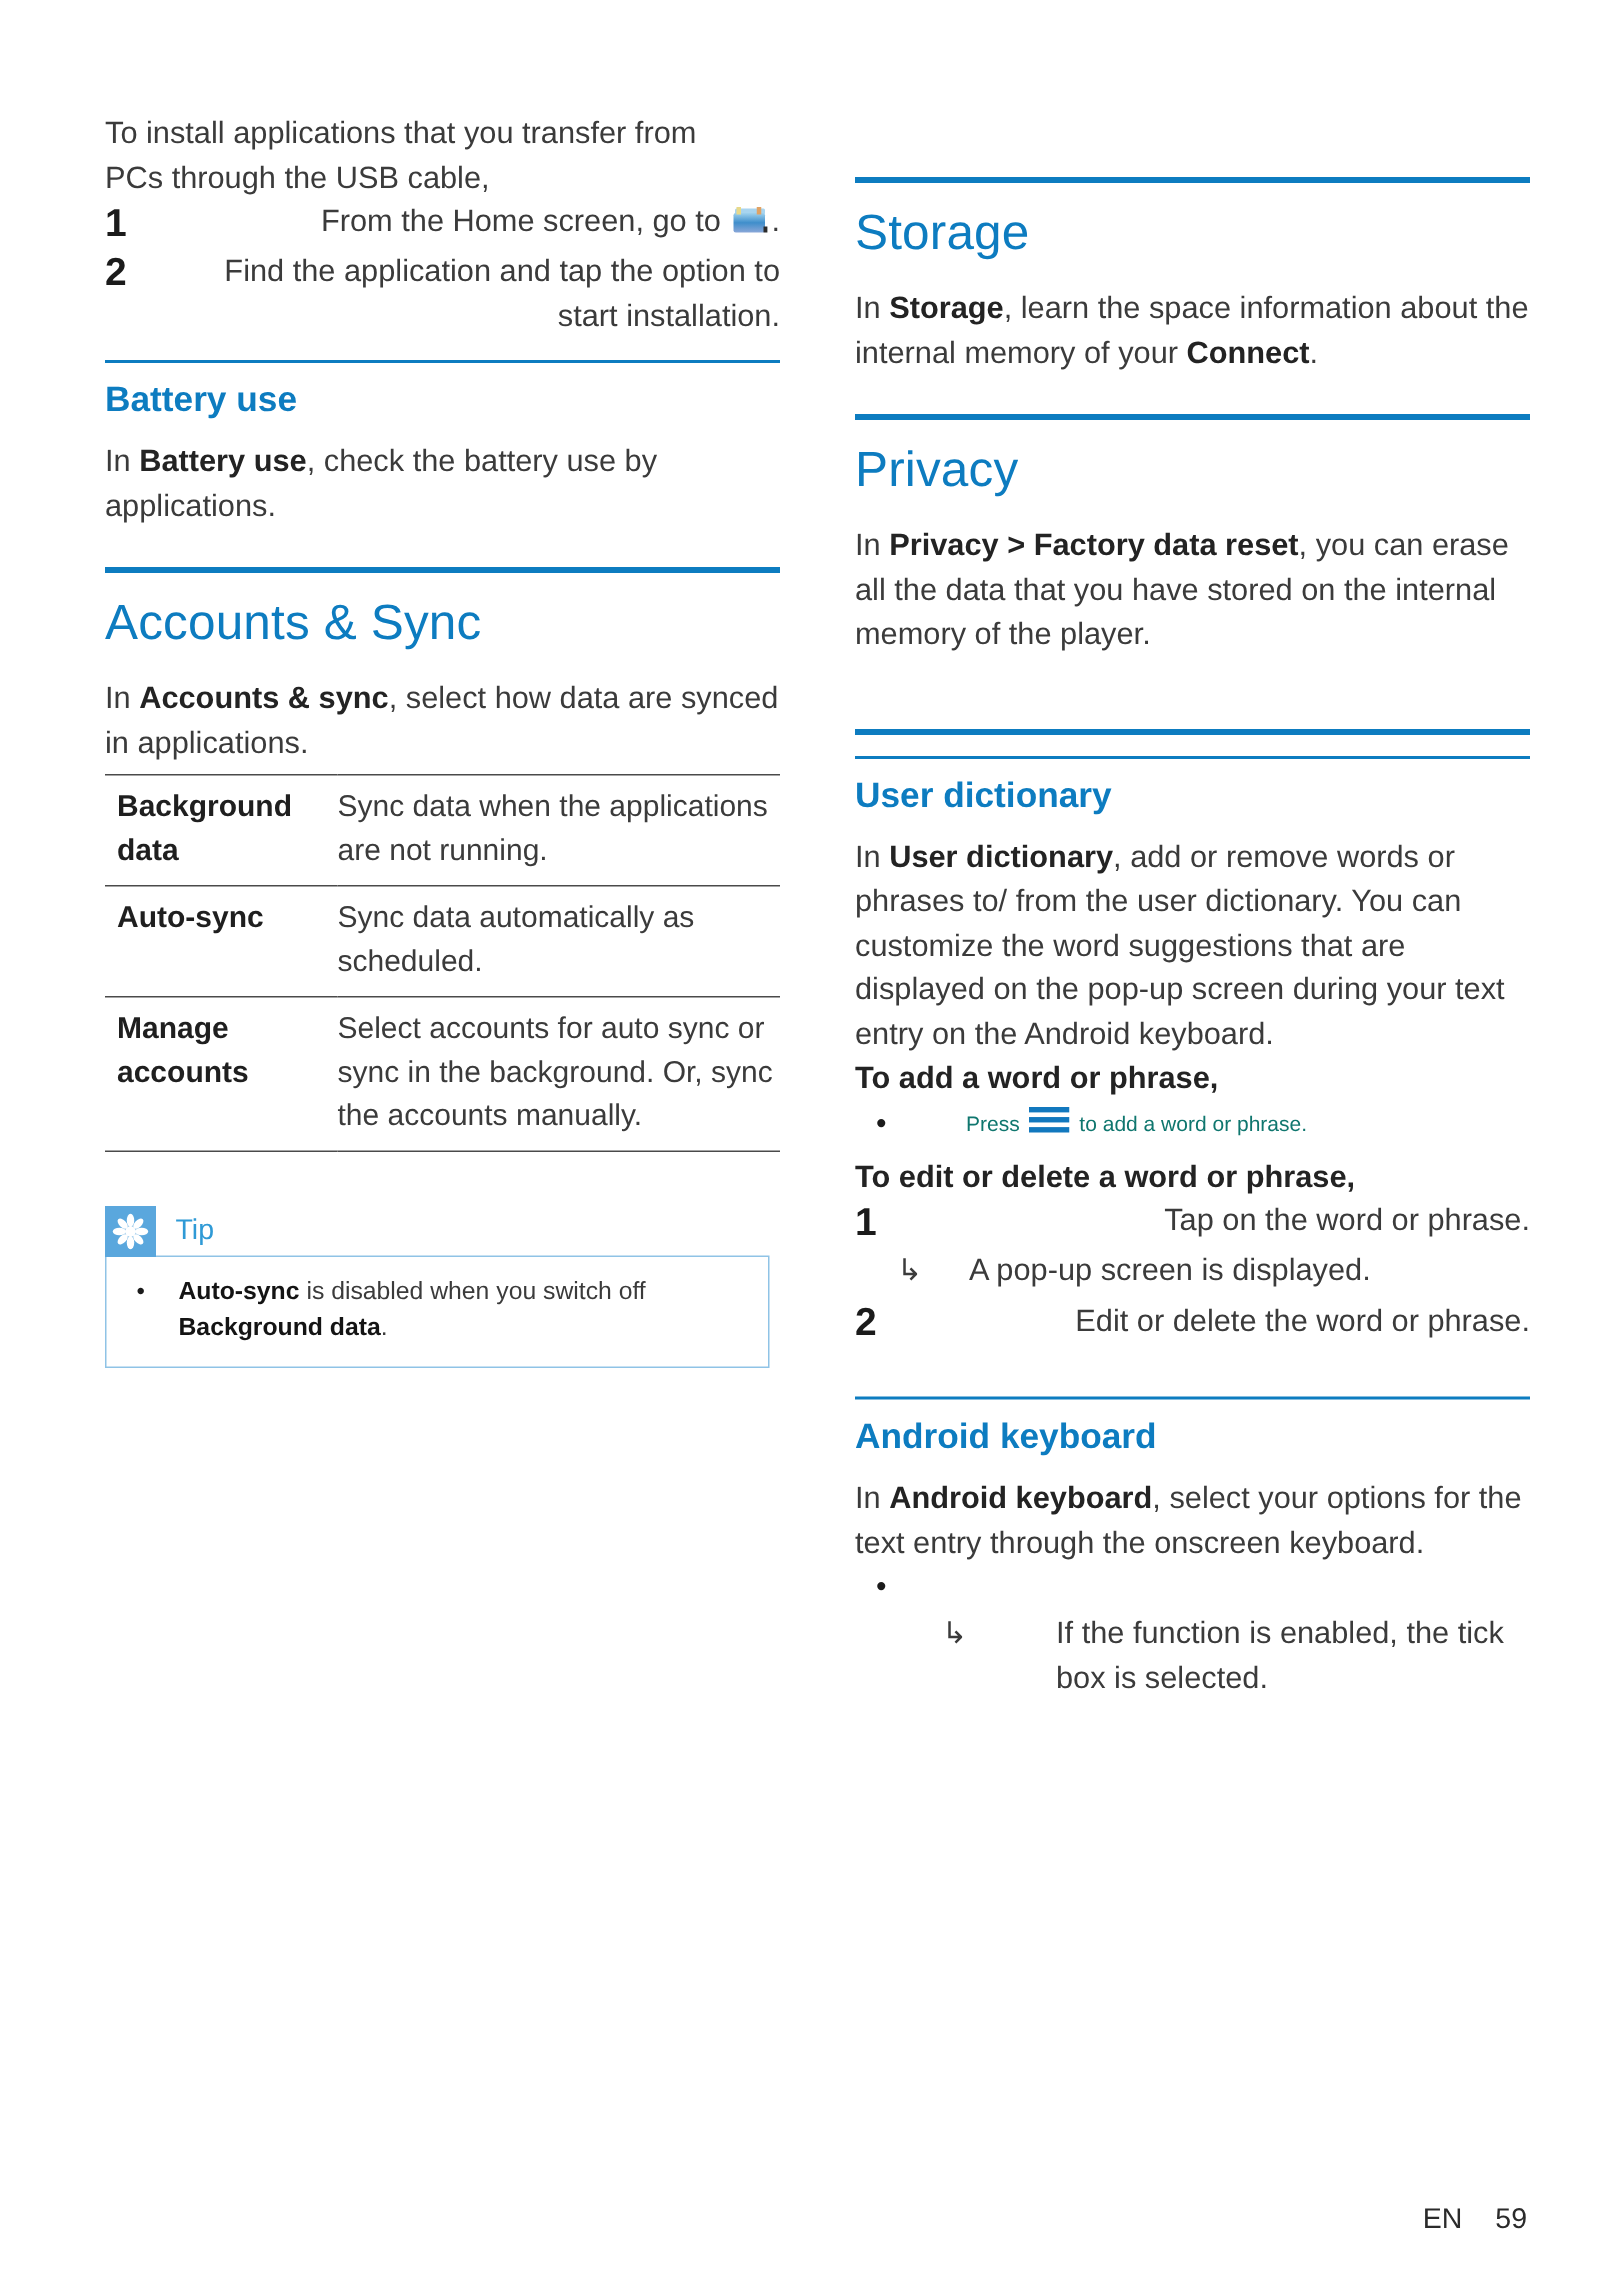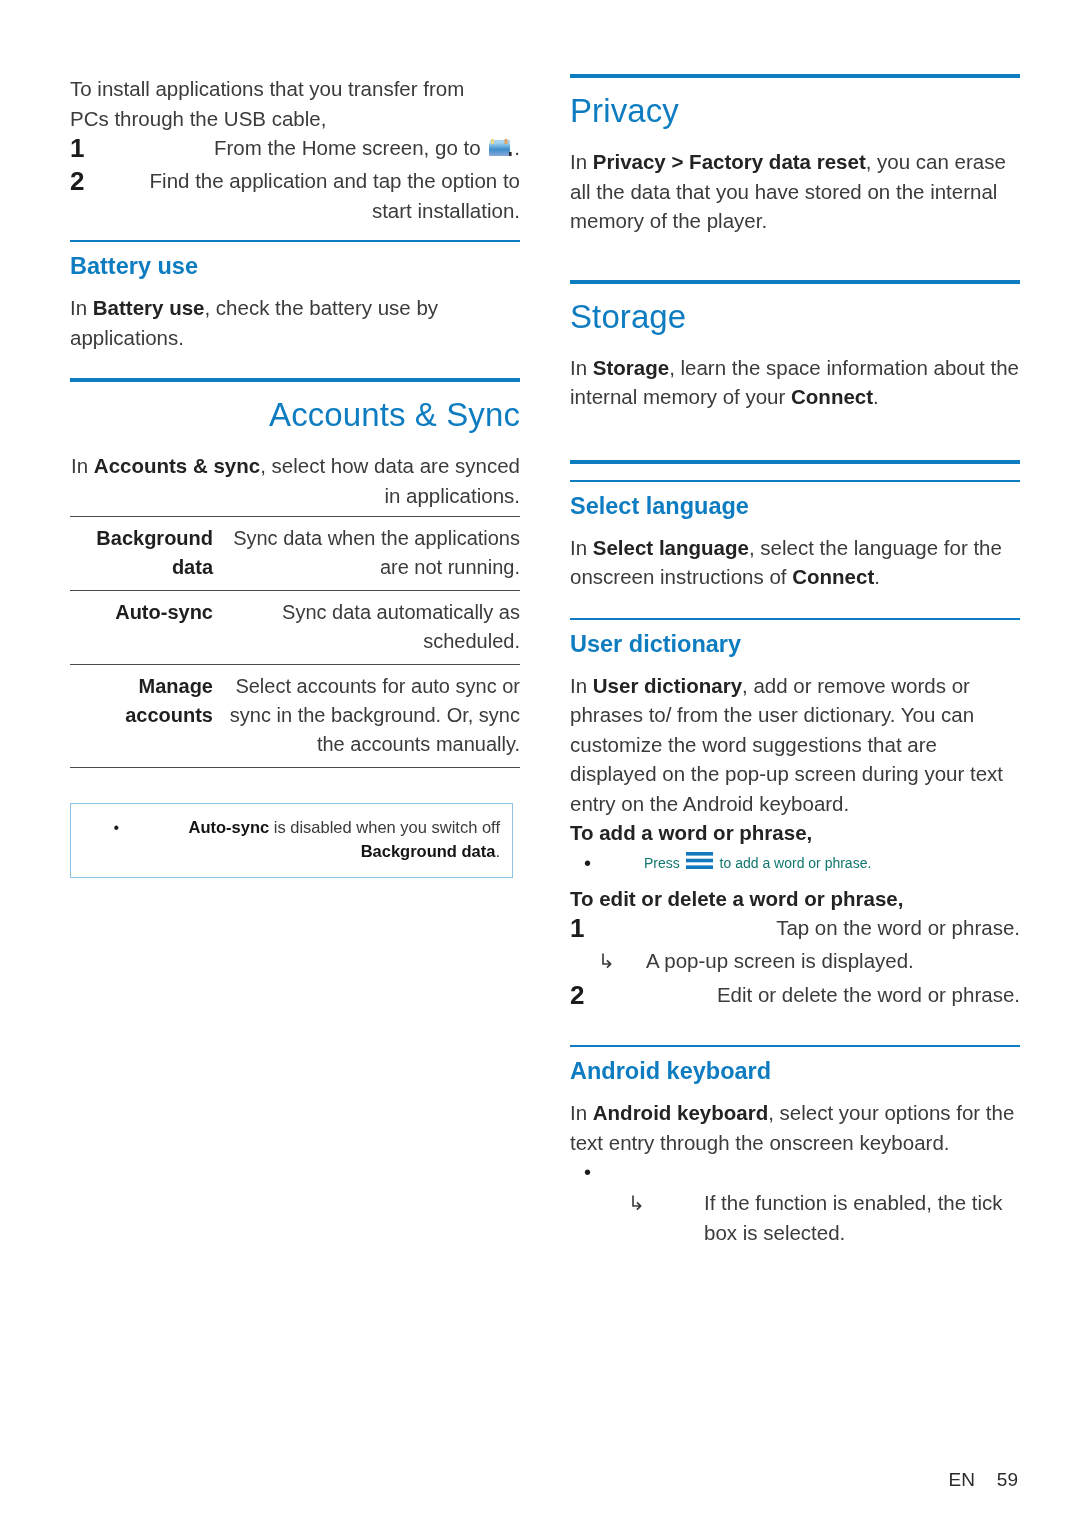--- a/index.html
+++ b/index.html
@@ -286,21 +286,21 @@
         </ul>
       </div>
 
 
       <div class="block">
         <hr class="rule-thin">
         <h2 class="section">Battery use</h2>
         <p class="para"><span>In </span><b>Battery use</b><span>, check the battery use by applications.</span></p>
       </div>
 
-      <div class="block" style="margin-top:24px;text-align:right;">
+      <div class="block" style="margin-top:24px;">
         <hr class="rule-thick">
         <h1 class="chapter">Accounts &amp; Sync</h1>
         <p class="para"><span>In </span><b>Accounts &amp; sync</b><span>, select how data are synced in applications.</span></p>
 
         <table class="opts">
           <tbody>
             <tr>
               <td class="k">Background data</td>
               <td class="v">Sync data when the applications are not running.</td>
             </tr>
@@ -309,54 +309,67 @@
               <td class="v">Sync data automatically as scheduled.</td>
             </tr>
             <tr>
               <td class="k">Manage accounts</td>
               <td class="v">Select accounts for auto sync or sync in the background. Or, sync the accounts manually.</td>
             </tr>
           </tbody>
         </table>
 
         <div class="tipbox">
+          <div class="tip-head">
+            <span class="tip-icon">
+              <svg width="26" height="26" viewBox="0 0 26 26" xmlns="http://www.w3.org/2000/svg">
+                <g fill="#ffffff">
+                  <ellipse cx="13" cy="5.6" rx="2.5" ry="4.4"></ellipse>
+                  <ellipse cx="13" cy="20.4" rx="2.5" ry="4.4"></ellipse>
+                  <ellipse cx="5.6" cy="13" rx="4.4" ry="2.5"></ellipse>
+                  <ellipse cx="20.4" cy="13" rx="4.4" ry="2.5"></ellipse>
+                  <ellipse cx="7.8" cy="7.8" rx="4.2" ry="2.4" transform="rotate(45 7.8 7.8)"></ellipse>
+                  <ellipse cx="18.2" cy="18.2" rx="4.2" ry="2.4" transform="rotate(45 18.2 18.2)"></ellipse>
+                  <ellipse cx="18.2" cy="7.8" rx="4.2" ry="2.4" transform="rotate(-45 18.2 7.8)"></ellipse>
+                  <ellipse cx="7.8" cy="18.2" rx="4.2" ry="2.4" transform="rotate(-45 7.8 18.2)"></ellipse>
+                  <circle cx="13" cy="13" r="3.6"></circle>
+                </g>
+              </svg>
+            </span>
+            <span class="tip-label">Tip</span>
+          </div>
           <div class="tip-body">
             <div class="tip-row">
               <span class="tip-dot">•</span>
               <span class="tip-text"><b>Auto-sync</b><span> is disabled when you switch off </span><b>Background data</b><span>.</span></span>
             </div>
           </div>
         </div>
       </div>
 
     </div>
 
     <div class="col">
 
+      <div class="block" style="margin-top:44px;">
+        <hr class="rule-thick">
+        <h1 class="chapter">Storage</h1>
+        <p class="para"><span>In </span><b>Storage</b><span>, learn the space information about the internal memory of your </span><b>Connect</b><span>.</span></p>
+      </div>
+
       <div class="block">
         <hr class="rule-thick">
         <h1 class="chapter">Privacy</h1>
         <p class="para"><span>In </span><b>Privacy &gt; Factory data reset</b><span>, you can erase all the data that you have stored on the internal memory of the player.</span></p>
       </div>
 
-      <div class="block" style="margin-top:44px;">
-        <hr class="rule-thick">
-        <h1 class="chapter">Storage</h1>
-        <p class="para"><span>In </span><b>Storage</b><span>, learn the space information about the internal memory of your </span><b>Connect</b><span>.</span></p>
-      </div>
-
       <div class="block-tight" style="margin-top:48px;">
         <hr class="rule-thick">
       </div>
 
-      <div class="block" style="margin-top:16px;">
-        <hr class="rule-thin">
-        <h2 class="section">Select language</h2>
-        <p class="para"><span>In </span><b>Select language</b><span>, select the language for the onscreen instructions of </span><b>Connect</b><span>.</span></p>
-      </div>
 
       <div class="block">
         <hr class="rule-thin">
         <h2 class="section">User dictionary</h2>
         <p class="para" style="margin-bottom:0;"><span>In </span><b>User dictionary</b><span>, add or remove words or phrases to/ from the user dictionary. You can customize the word suggestions that are displayed on the pop-up screen during your text entry on the Android keyboard.</span></p>
 
         <p class="para" style="margin:0;"><b>To add a word or phrase,</b></p>
 
         <div class="bullet-row">
           <span class="bullet-dot">•</span>

